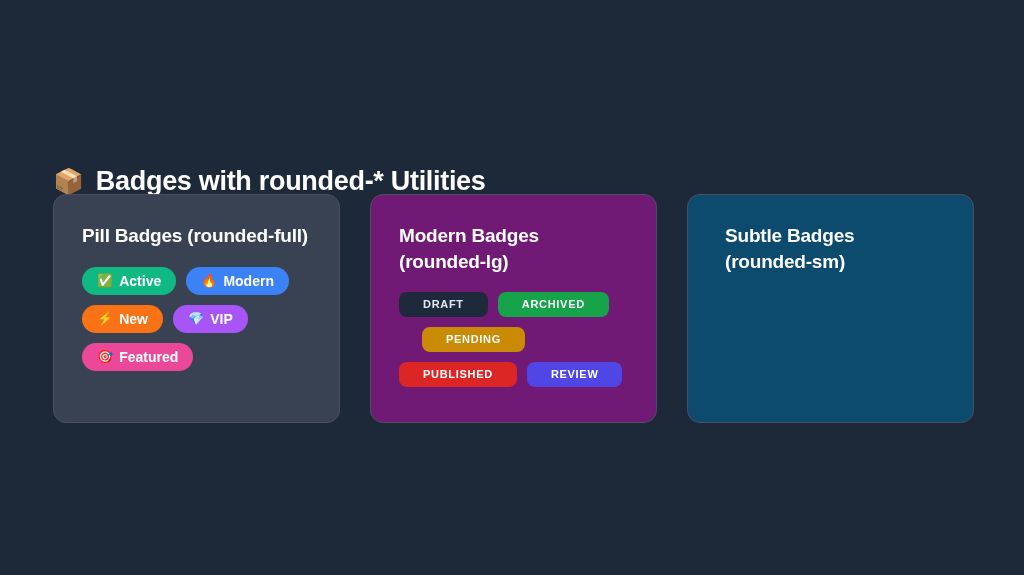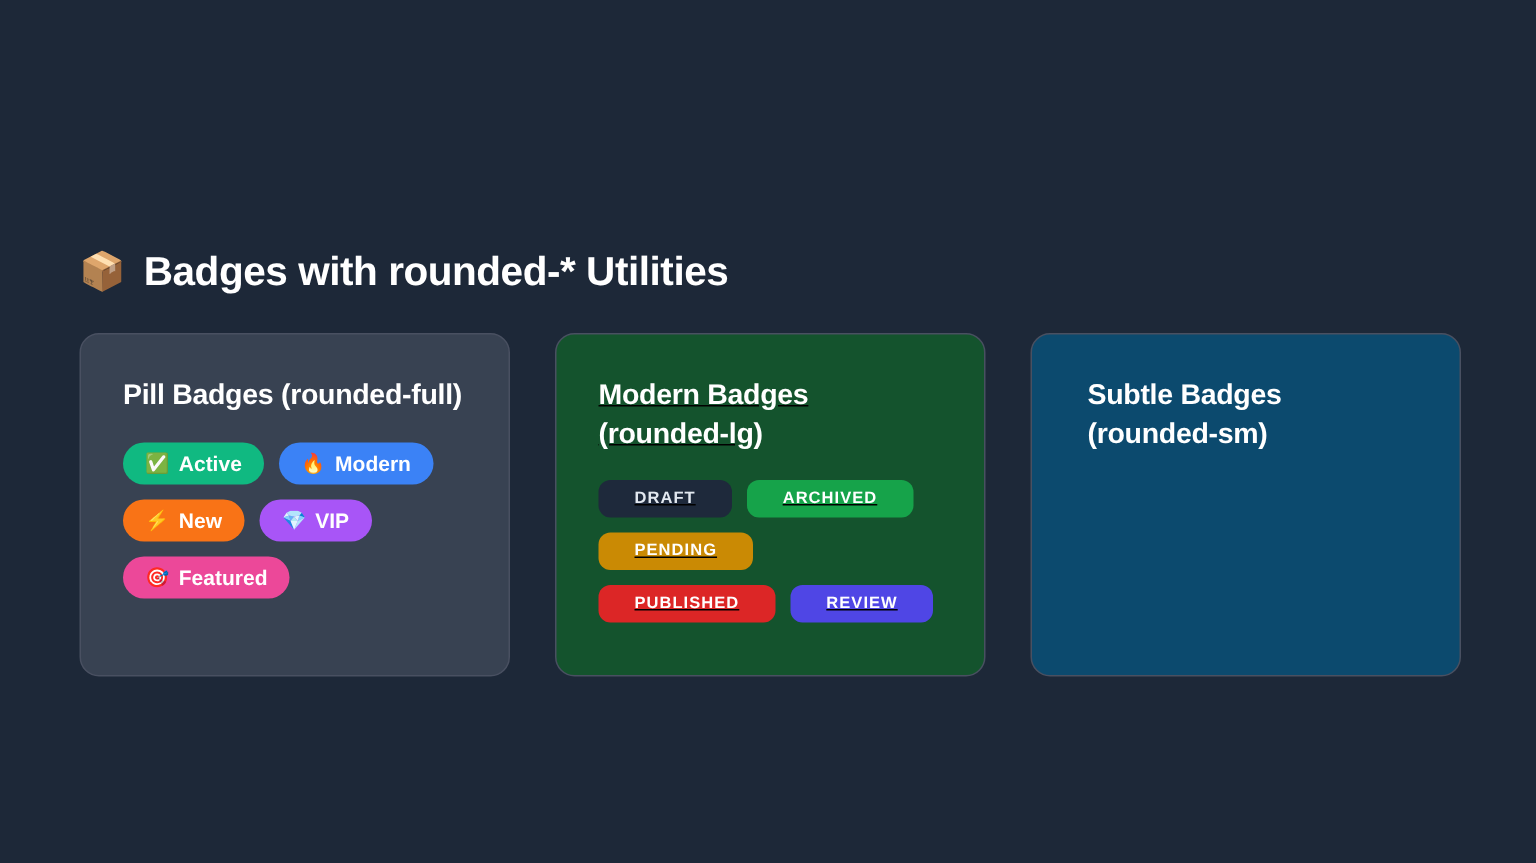--- a/index.html
+++ b/index.html
@@ -36,21 +36,21 @@
     letter-spacing: -0.3px;
     white-space: nowrap;
   }
   .title-emoji {
     font-size: 25px;
     line-height: 1;
   }
   .cards {
     position: absolute;
     left: 53px;
-    top: 222px;
+    top: 194px;
     display: flex;
     gap: 30px;
   }
   .card {
     width: 287px;
     height: 229px;
     background: #384252;
     border: 1px solid #495061;
     border-radius: 13px;
     padding: 28px 28px 20px 28px;
@@ -145,26 +145,26 @@
           <span class="emoji">💎</span>
           <span>VIP</span>
         </span>
         <span class="badge-pill" style="background-color: rgb(236, 72, 153); color: rgb(255, 255, 255);">
           <span class="emoji">🎯</span>
           <span>Featured</span>
         </span>
       </div>
     </section>
 
-    <section class="card" style="background: #14532d; border-color: rgb(73, 80, 97); text-decoration: underline;">
+    <section class="card" style="background: #701a75; border-color: rgb(73, 80, 97);">
       <h2 class="card-title">Modern Badges (rounded-lg)</h2>
       <div class="badge-row modern">
         <span class="badge-lg" style="background-color: rgb(30, 41, 59); color: rgb(226, 232, 240);">DRAFT</span>
         <span class="badge-lg" style="background-color: rgb(22, 163, 74); color: rgb(255, 255, 255);">ARCHIVED</span>
-        <span class="badge-lg" style="background-color: rgb(202, 138, 4); color: rgb(255, 255, 255);">PENDING</span>
+        <span class="badge-lg" style="background-color: rgb(202, 138, 4); color: rgb(255, 255, 255); margin-left: 23px;">PENDING</span>
         <span class="badge-lg" style="background-color: rgb(220, 38, 38); color: rgb(255, 255, 255);">PUBLISHED</span>
         <span class="badge-lg" style="background-color: rgb(79, 70, 229); color: rgb(255, 255, 255);">REVIEW</span>
       </div>
     </section>
 
     <section class="card" style="background: #0c4a6e; border-color: rgb(73, 80, 97); padding-left: 37px;">
       <h2 class="card-title">Subtle Badges (rounded-sm)</h2>
     </section>
 
   </div>

